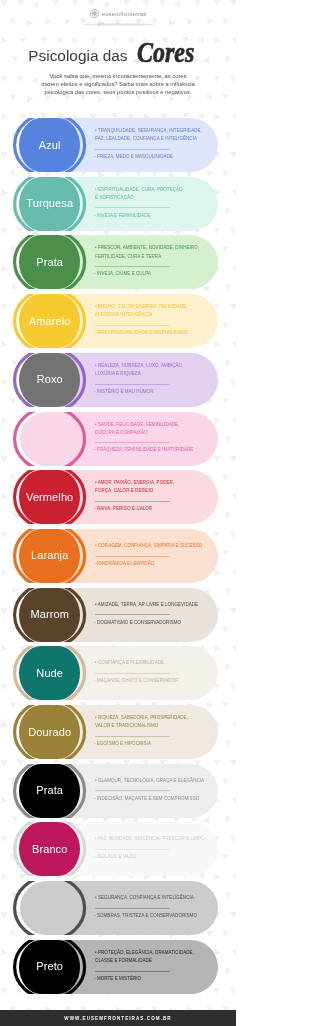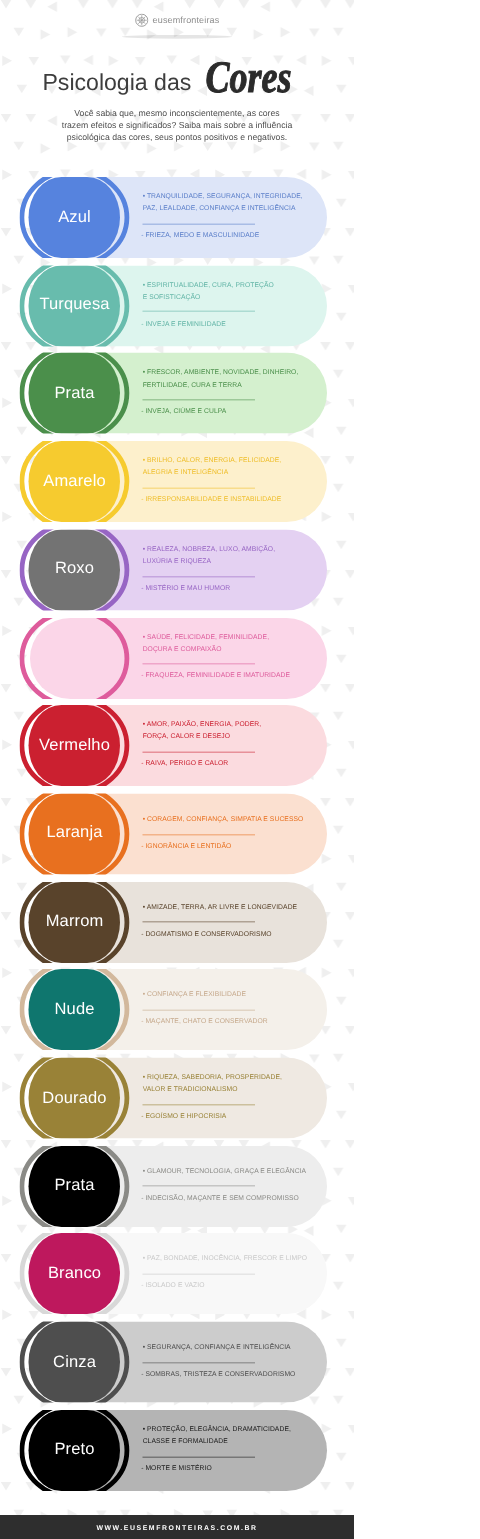--- a/index.html
+++ b/index.html
@@ -339,23 +339,20 @@
       <div class="neg">
             <div class="tline">- ISOLADO E VAZIO</div>
           </div>
     </div>
   </div>
   <div class="row" style="top:881.10px">
     <div class="bar" style="background:#CCCCCC"></div>
     <svg class="ring" width="74" height="66" viewBox="0 0 74 66">
       <ellipse cx="36.6" cy="33" rx="35" ry="31.4" fill="none" stroke="#4E4E4E" stroke-width="3.2"></ellipse>
     </svg>
-    <div class="pill" style="background:#4E4E4E">
-      <span>Cinza</span>
-    </div>
     <div class="content" style="color:#4E4E4E">
       <div class="pos">
             <div class="tline">• SEGURANÇA, CONFIANÇA E INTELIGÊNCIA</div>
           </div>
       <div class="divider" style="background:#4E4E4E"></div>
       <div class="neg">
             <div class="tline">- SOMBRAS, TRISTEZA E CONSERVADORISMO</div>
           </div>
     </div>
   </div>

